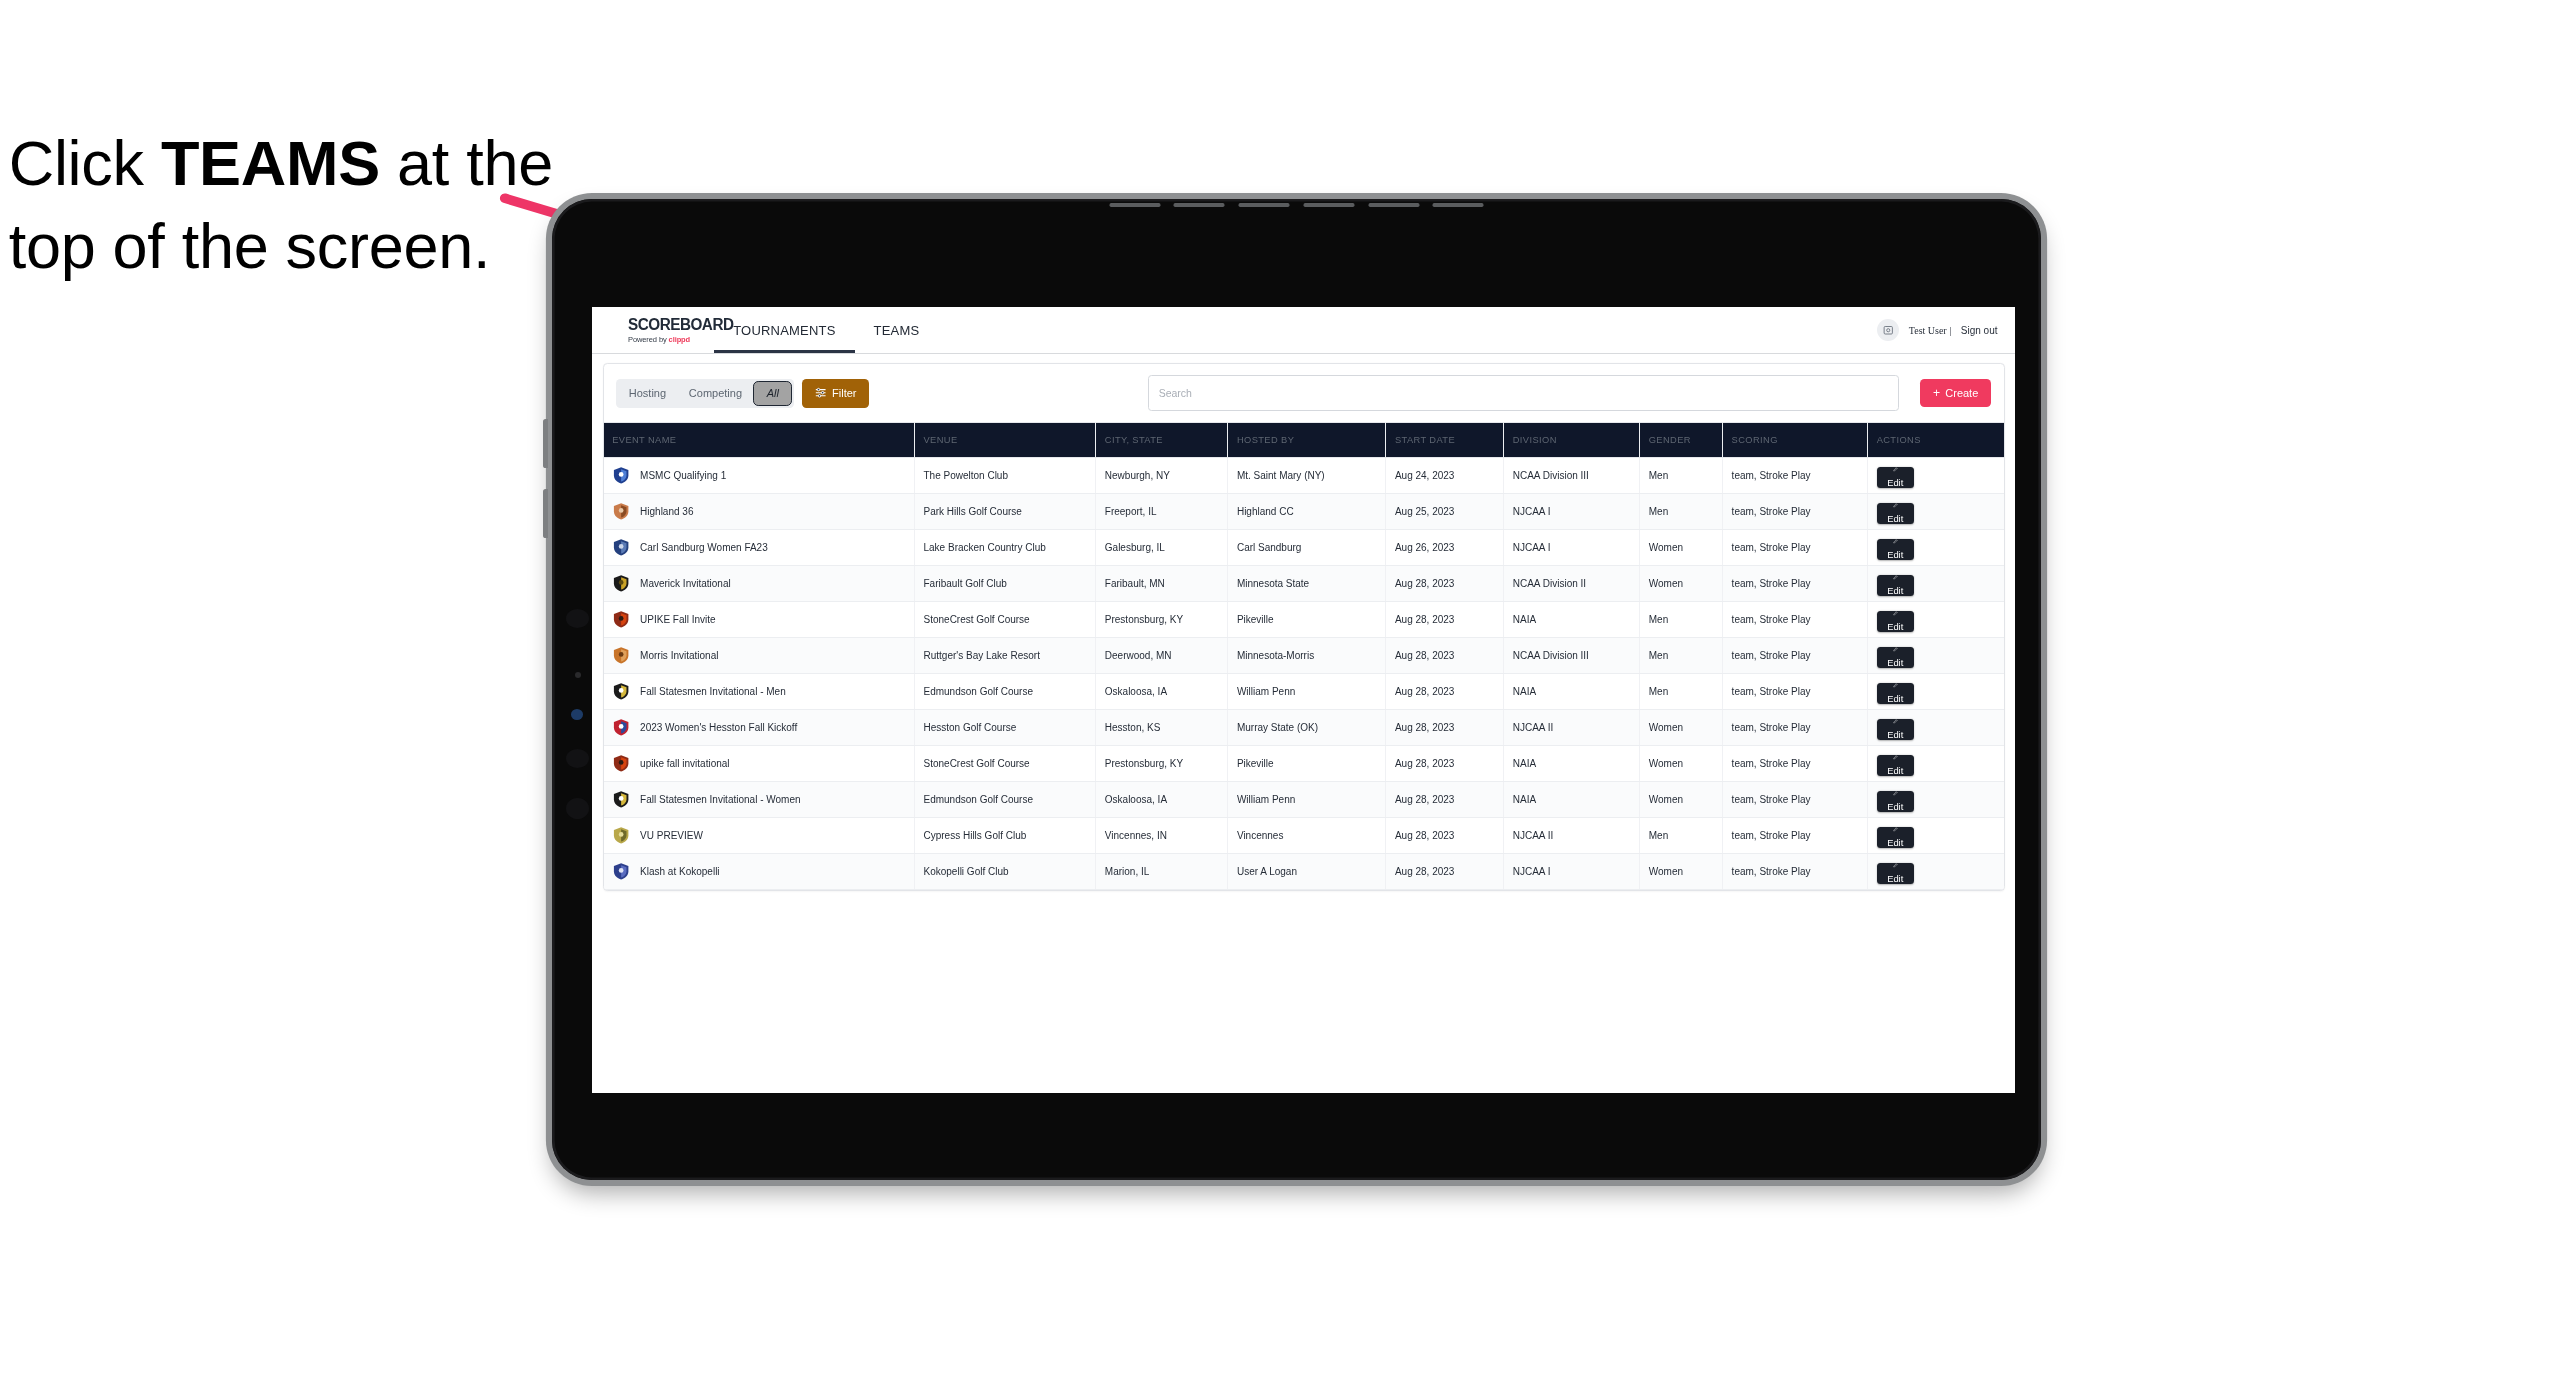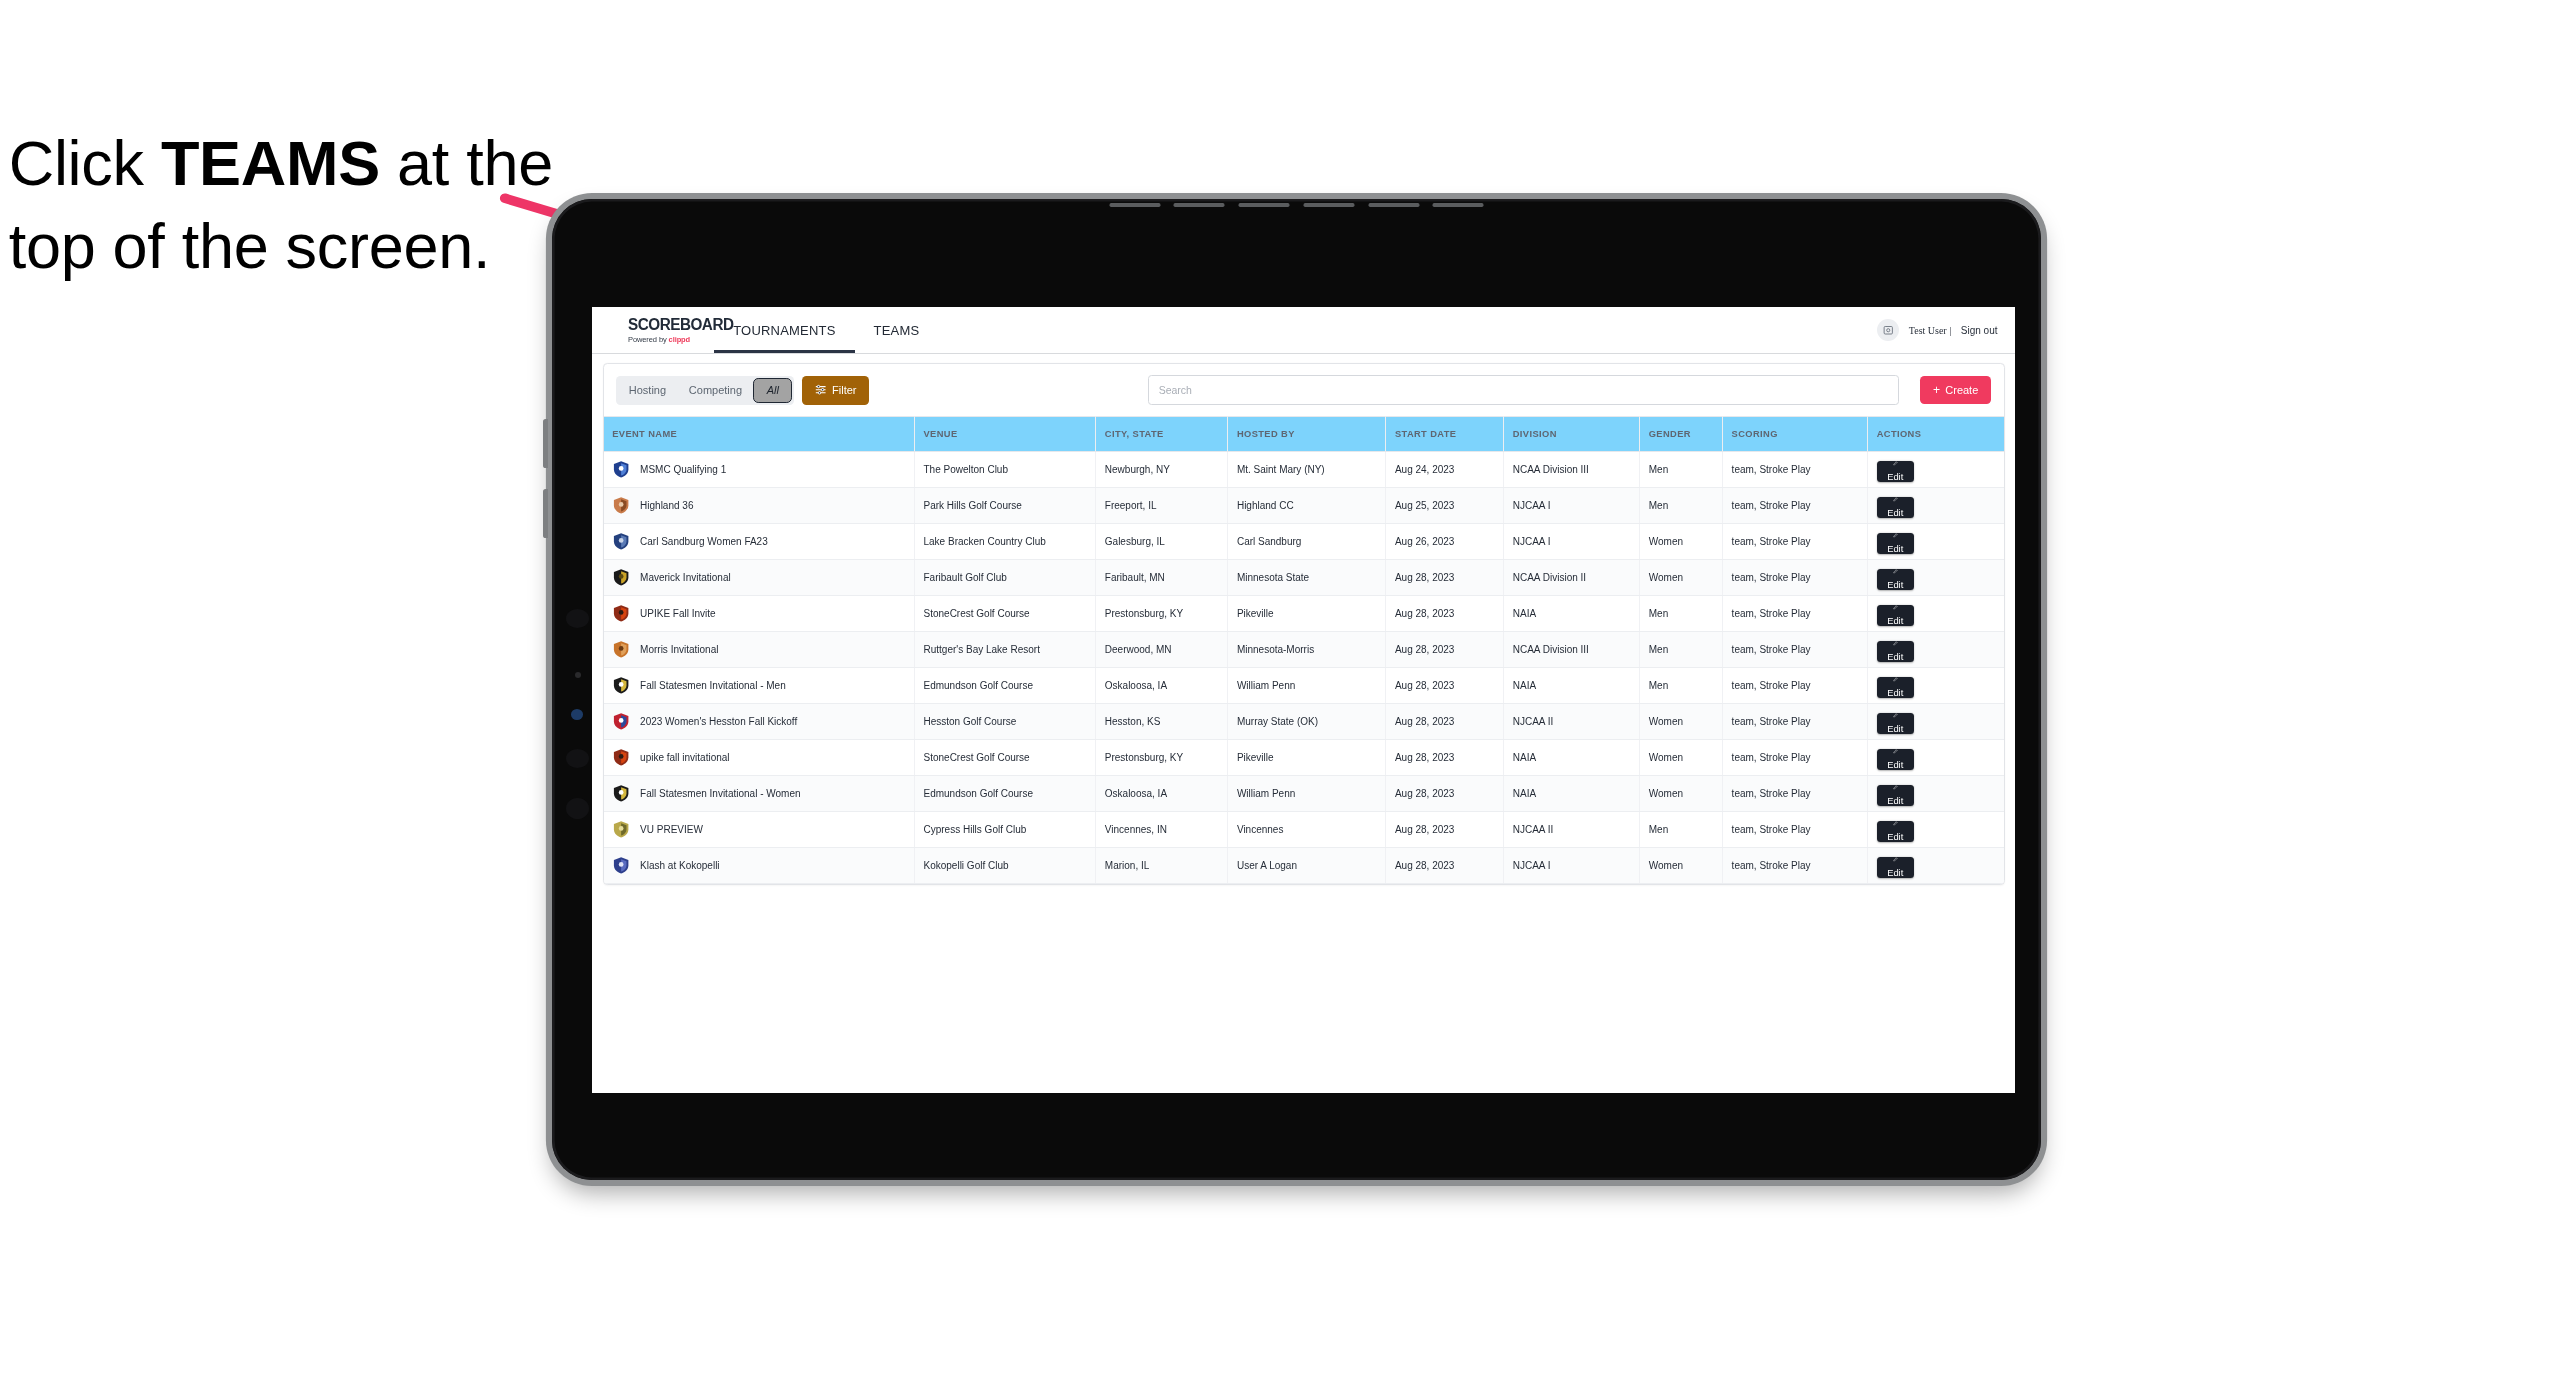--- a/index.html
+++ b/index.html
@@ -244,21 +244,21 @@
     border-radius: 4.4px;
     height: 29px;
     padding: 0 12.2px;
     font-size: 11px;
     cursor: pointer;
     font-family: "Liberation Sans", sans-serif;
   }
   .search-box {
     margin-left: auto;
     width: 751px;
-    height: 30px;
+    height: 36px;
     border: 0.9px solid #d5d8dd;
     border-radius: 3.5px;
     font-size: 10.5px;
     color: #2a313c;
     padding: 0 9.6px;
     box-sizing: border-box;
     font-family: "Liberation Sans", sans-serif;
     background: #fff;
   }
   .search-box::placeholder { color: #a9aeb6; }
@@ -279,26 +279,26 @@
     white-space: nowrap;
   }
 
   
   table.grid {
     width: 100%;
     border-collapse: collapse;
     table-layout: fixed;
   }
   table.grid thead th {
-    background: #7dd3fc;
+    background: #0f172a;
     border-top: 0.9px solid #e6e8ec;
     border-bottom: 0.9px solid #e6e8ec;
     border-right: 0.9px solid #eceef1;
     font-size: 9.3px;
-    font-weight: bold;
+    font-weight: normal;
     letter-spacing: 0.4px;
     color: #5e6672;
     text-align: left;
     padding: 9.6px 8.7px;
     height: 14px;
   }
   table.grid thead th:last-child { border-right: none; text-align: left; }
   table.grid tbody td {
     border-bottom: 0.9px solid #eceef1;
     border-right: 0.9px solid #f0f1f4;

